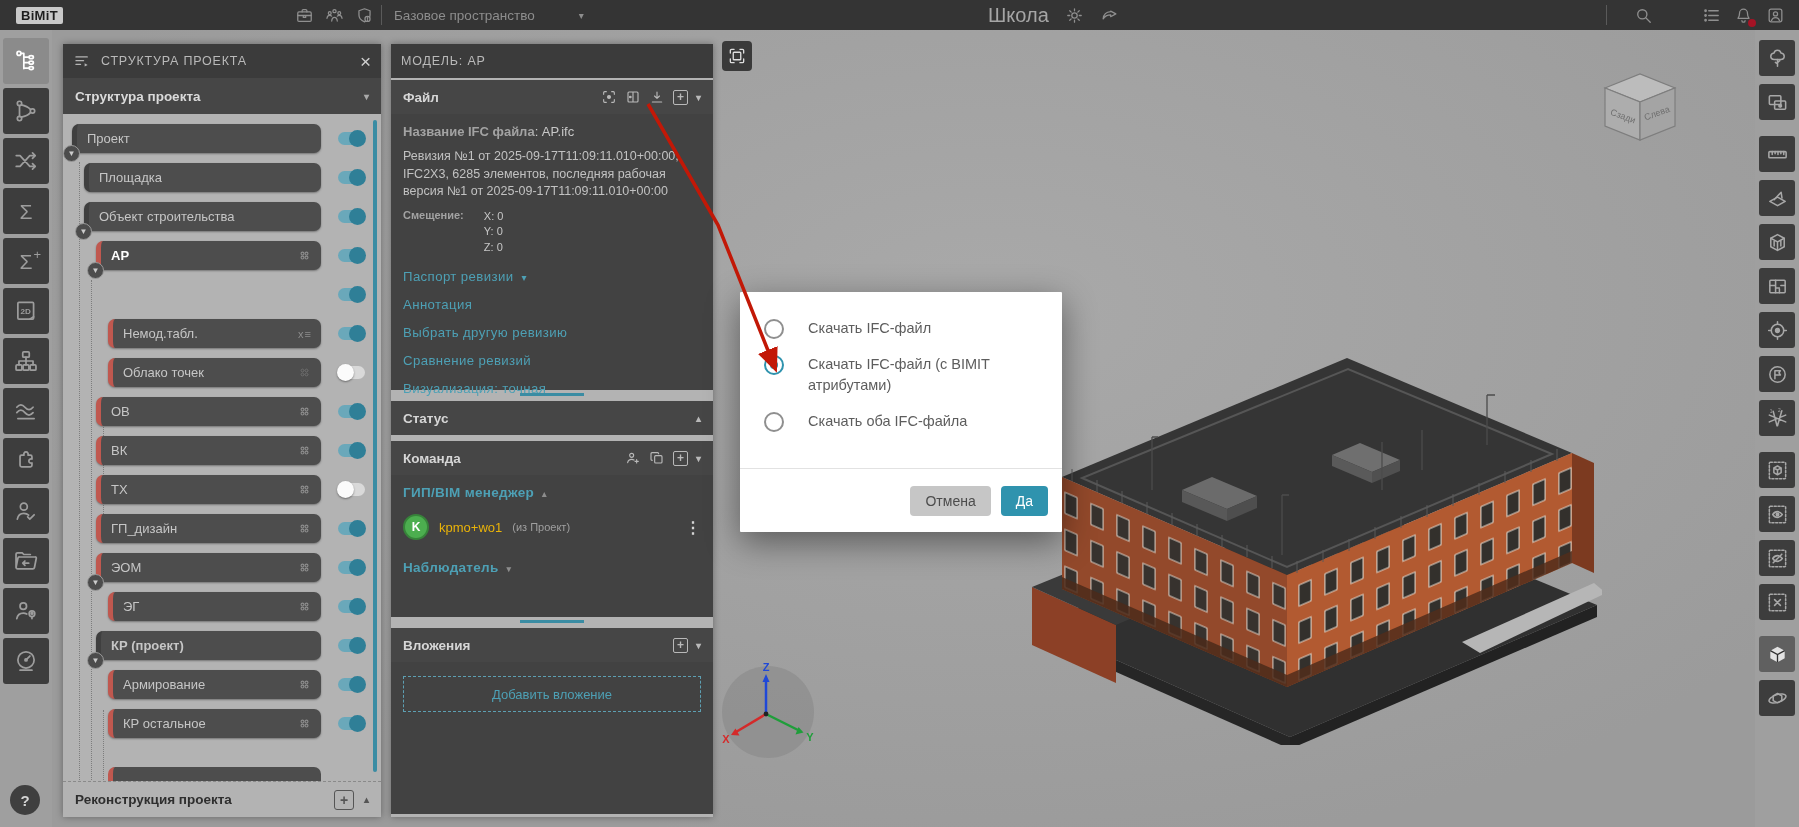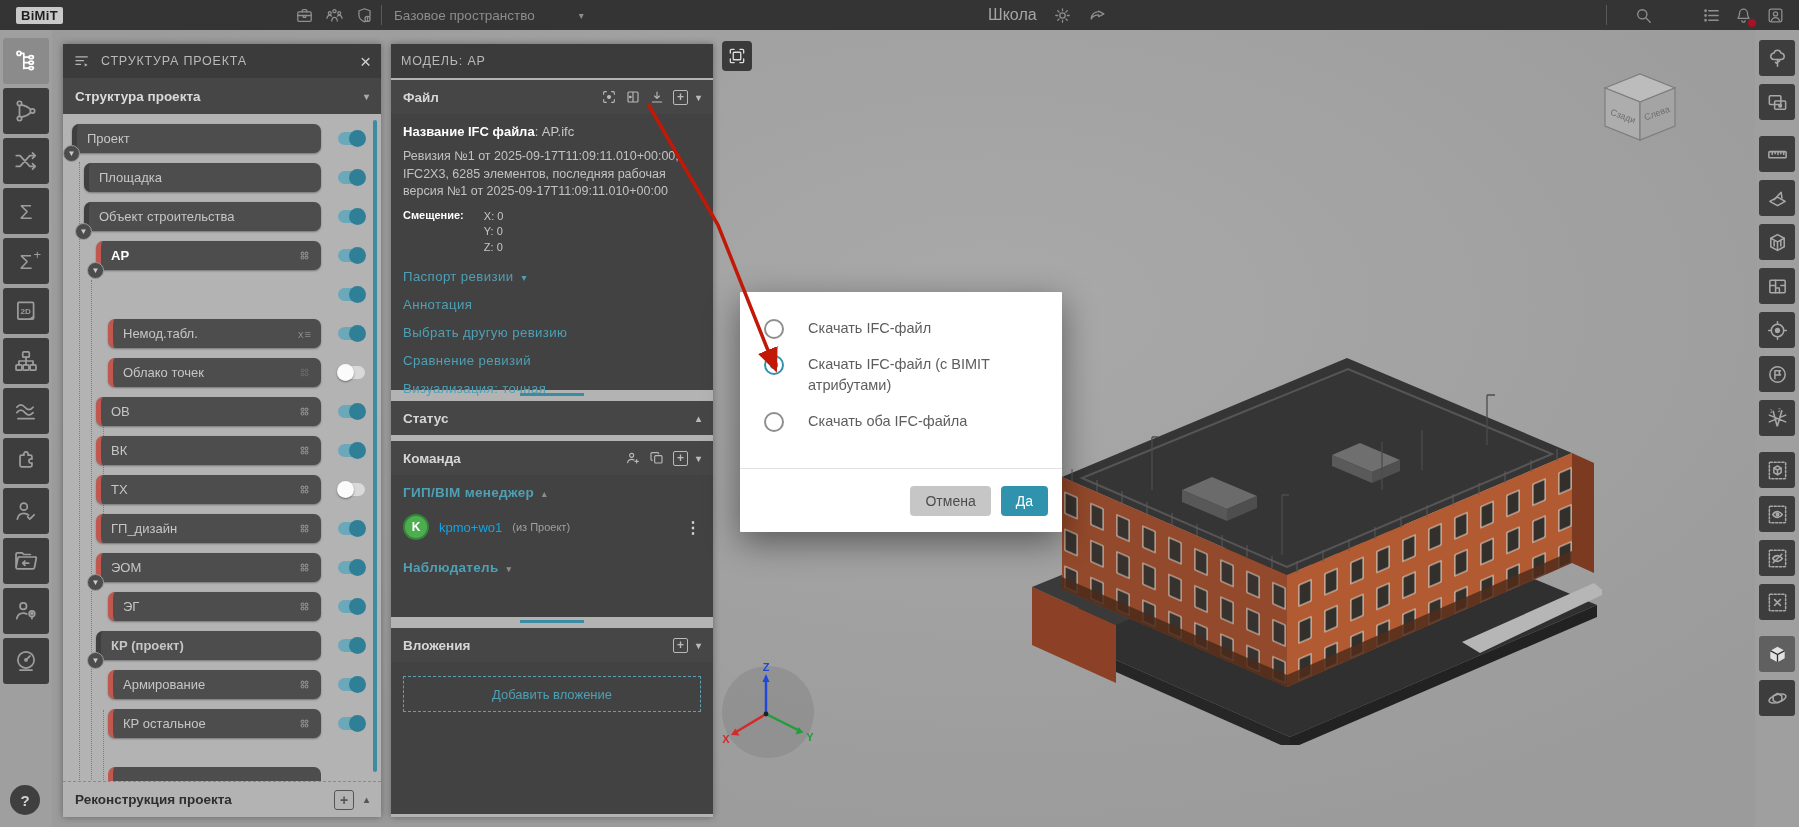--- a/index.html
+++ b/index.html
@@ -14,21 +14,21 @@
   .logo { margin-left:16px; background:#c9c9c9; color:#1e1e1e; font-weight:bold; font-size:13px;
           padding:1px 5px; border-radius:2px; letter-spacing:.3px; }
   .tb-icons { position:absolute; left:295px; display:flex; gap:11px; align-items:center; }
   .tbi { color:#8f8f8f; display:flex; align-items:center; }
   .tbi svg { width:19px; height:19px; }
   .vdiv { position:absolute; width:1px; height:20px; background:#5a5a5a; top:5px; }
   .workspace { position:absolute; left:394px; display:flex; align-items:center; gap:44px;
                font-size:13.5px; color:#8d8d8d; cursor:pointer; }
   .caret { font-size:10px; color:#8d8d8d; }
   .title-group { position:absolute; left:988px; display:flex; align-items:center; gap:16px; }
-  .proj-title { font-size:16px; color:#a5a5a5; }
+  .proj-title { font-size:20px; color:#a5a5a5; }
   .tb-right { position:absolute; right:0; top:0; height:30px; display:flex; align-items:center; }
   .tb-right .tbi { position:absolute; top:5.5px; }
   .bell-wrap { position:relative; }
   .bell-dot { position:absolute; right:-3px; bottom:-2px; width:8px; height:8px;
               border-radius:50%; background:#a51325; }
 
   
   .left-strip { position:absolute; left:0; top:30px; bottom:0; width:52px; z-index:70; }
   .left-strip .tiles { display:flex; flex-direction:column; align-items:center; padding-top:8px; }
   .ltile { width:46px; height:46px; margin-bottom:4px; background:#3d3d3d; border-radius:3px;
@@ -113,37 +113,37 @@
   
   .shead { height:34px; background:#464646; color:#d6d6d6; font-weight:bold; font-size:13.5px;
            display:flex; align-items:center; padding:0 12px; gap:8px; flex:none; margin-top:2px; }
   .shead .sicons { margin-left:auto; display:flex; align-items:center; gap:8px; color:#b9b9b9; }
   .shead .sicons svg { width:16px; height:16px; }
   .shead .mini-plus { width:15px; height:15px; border:1.5px solid #b9b9b9; border-radius:2px;
            font-size:12px; display:flex; align-items:center; justify-content:center; }
   .shead .caret { color:#b9b9b9; }
   .sbody { background:#424242; color:#c7c7c7; padding:10px 12px; font-size:12.5px; flex:none; }
   .fbody { height:276px; }
-  .fbody b { color:#ffffff; }
+  .fbody b { color:#a3a3a3; }
   .fname { font-size:13px; }
   .frev { margin-top:9px; line-height:1.4; color:#c2c2c2; }
   .offset { display:flex; gap:20px; margin-top:8px; font-size:11px; }
   .offset b { font-size:11px; }
   .ocol { display:flex; flex-direction:column; line-height:1.45; }
   .flink { margin-top:13px; color:#4da0b5; font-size:13.2px; letter-spacing:.4px; cursor:pointer; }
   .flink .caret { color:#4da0b5; margin-left:8px; }
   .rhandle { height:3px; width:64px; background:#3a8ca3; margin:3px auto; flex:none; }
   .team-body { height:142px; }
   .role { color:#4da0b5; font-weight:bold; font-size:13.5px; letter-spacing:.3px; cursor:pointer; }
   .role .caret { margin-left:8px; font-size:9px; }
   .member { display:flex; align-items:center; margin-top:14px; gap:10px; }
   .avatar { width:26px; height:26px; border-radius:50%; background:#4cae4f; border:2px solid #37833a;
             color:#fff; font-weight:bold; font-size:12px; display:flex; align-items:center;
             justify-content:center; }
-  .mname { color:#0ea5e9; font-size:13px; }
+  .mname { color:#eab308; font-size:13px; }
   .morigin { color:#9f9f9f; font-size:11px; }
   .kebab { margin-left:auto; color:#d5d5d5; font-size:16px; font-weight:bold; cursor:pointer; }
   .observer { margin-top:20px; }
   .attach-body { height:152px; }
   .addbox { border:1px dashed #5d9fb2; height:36px; display:flex; align-items:center;
             justify-content:center; color:#4da0b5; font-size:13px; margin-top:4px; cursor:pointer; }
 
   
   .modal { position:absolute; left:740px; top:292px; width:322px; height:240px; background:#fff;
            border-radius:1px; box-shadow:0 10px 34px rgba(0,0,0,.45); z-index:100;

